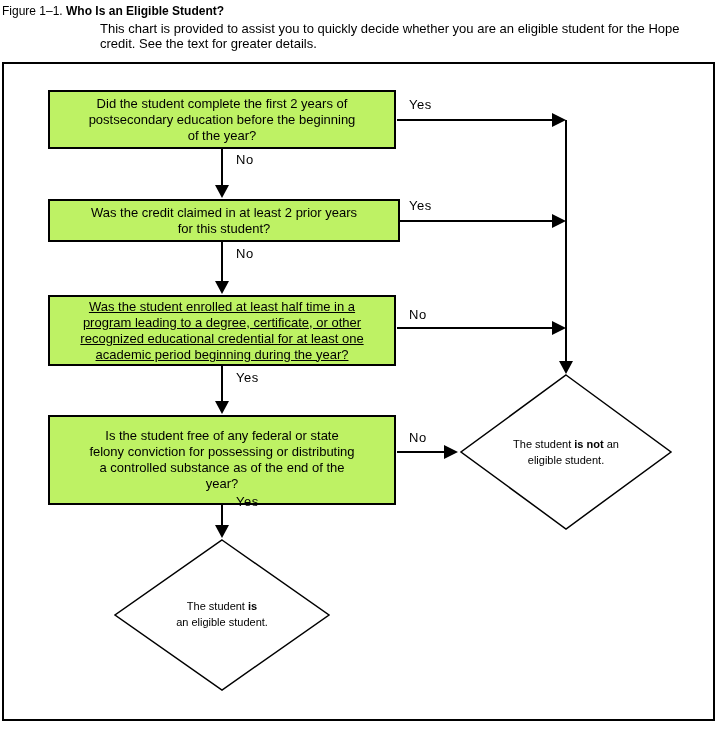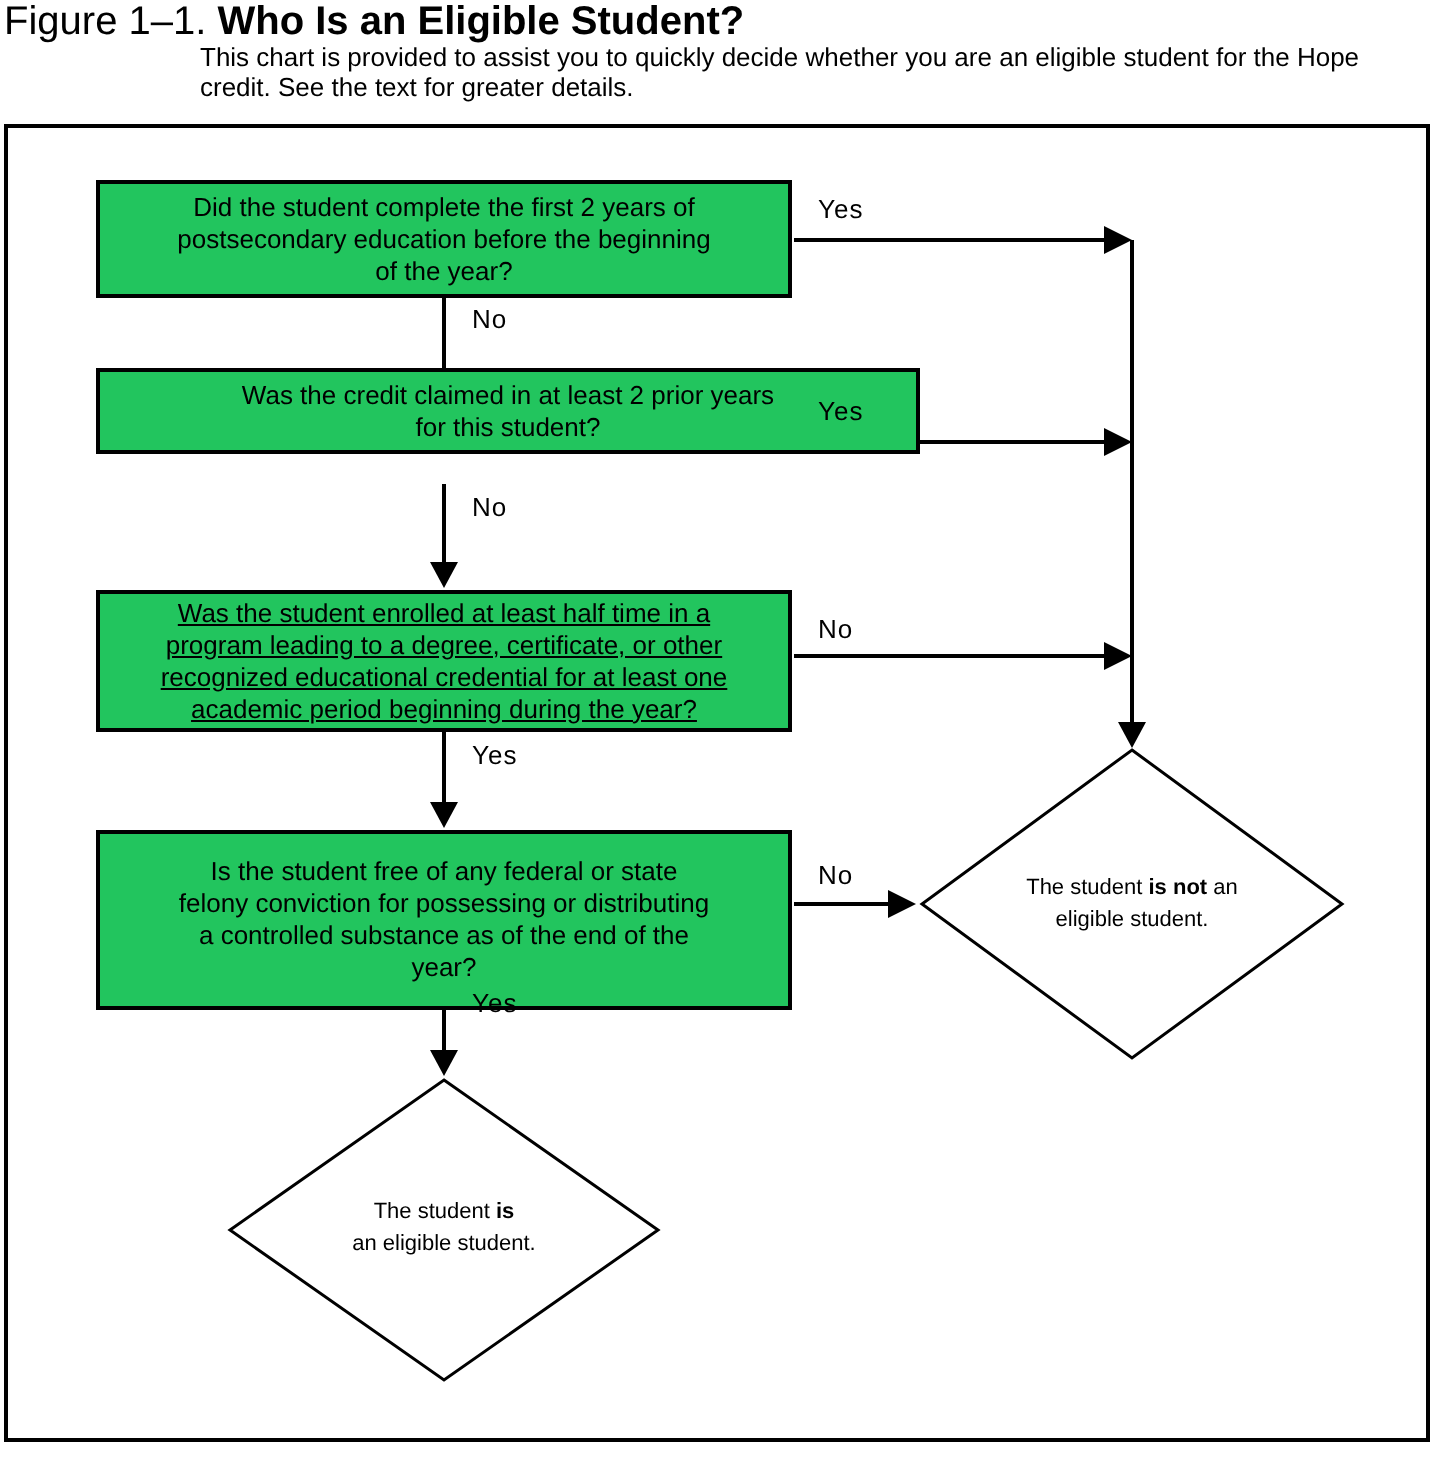--- a/index.html
+++ b/index.html
@@ -6,21 +6,21 @@
   html, body { background: #ffffff; }
   body {
     position: relative;
     width: 721px; height: 733px;
     font-family: "Liberation Sans", sans-serif;
     color: #000;
     overflow: hidden;
   }
   .figure-line {
     position: absolute; left: 2px; top: 2px;
-    font-size: 20px; line-height: 18px; white-space: nowrap;
+    font-size: 12px; line-height: 18px; white-space: nowrap;
   }
   .figure-label { font-weight: normal; }
   .figure-title { font-weight: bold; }
   .subtitle {
     position: absolute; left: 100px; top: 21px; width: 612px;
     font-size: 13px; line-height: 15px; 
   }
   .outer-border {
     position: absolute; left: 2px; top: 62px;
     width: 713px; height: 659px;
@@ -28,29 +28,29 @@
     background: #fff;
   }
   svg.connectors {
     position: absolute; left: 0; top: 0;
     width: 721px; height: 733px;
     pointer-events: none;
   }
   .qbox {
     position: absolute;
     border: 2px solid #000;
-    background: #22c55e;
+    background: #bef264;
     display: flex; align-items: center; justify-content: center;
     text-align: center;
     font-size: 13px; line-height: 16px;
     padding: 0 6px;
     white-space: pre-line;
   }
   #q1 { left: 48px; top: 90px;  width: 348px; height: 59px; }
-  #q2 { left: 48px; top: 184px; width: 412px; height: 43px; }
+  #q2 { left: 48px; top: 199px; width: 352px; height: 43px; }
   #q3 { left: 48px; top: 295px; width: 348px; height: 71px; text-decoration: underline; }
   #q4 { left: 48px; top: 415px; width: 348px; height: 90px; }
   .branch-label {
     position: absolute;
     font-size: 13px; font-weight: normal; line-height: 15px;
     letter-spacing: 0.5px;
   }
   #lbl-yes1 { left: 409px; top: 97px;  }
   #lbl-no1  { left: 236px; top: 152px; }
   #lbl-yes2 { left: 409px; top: 198px; }

